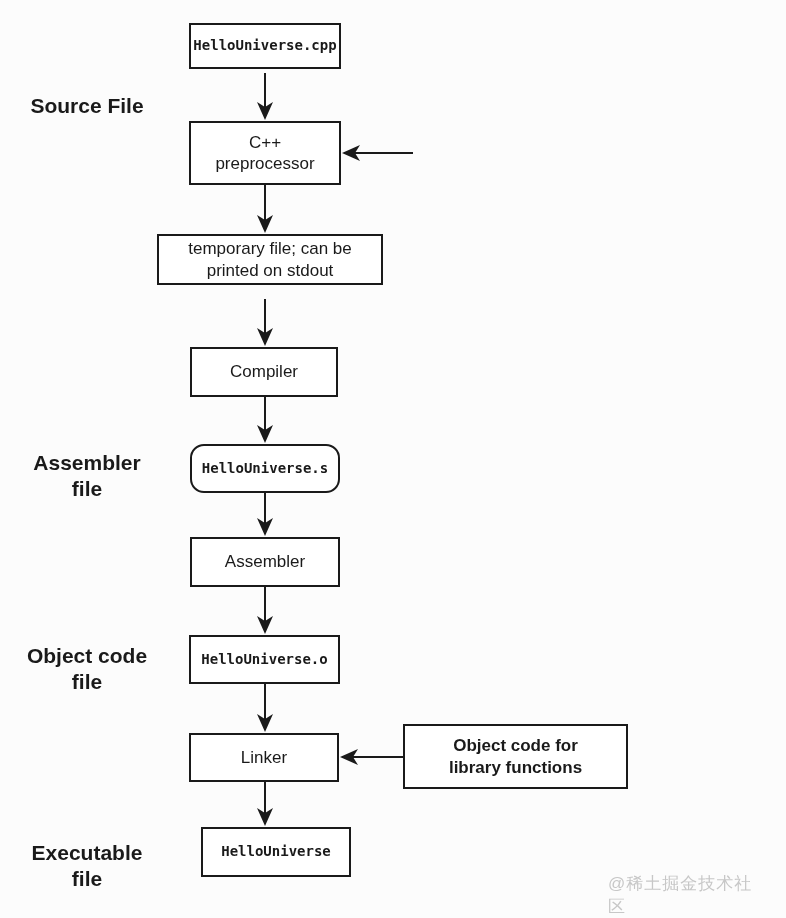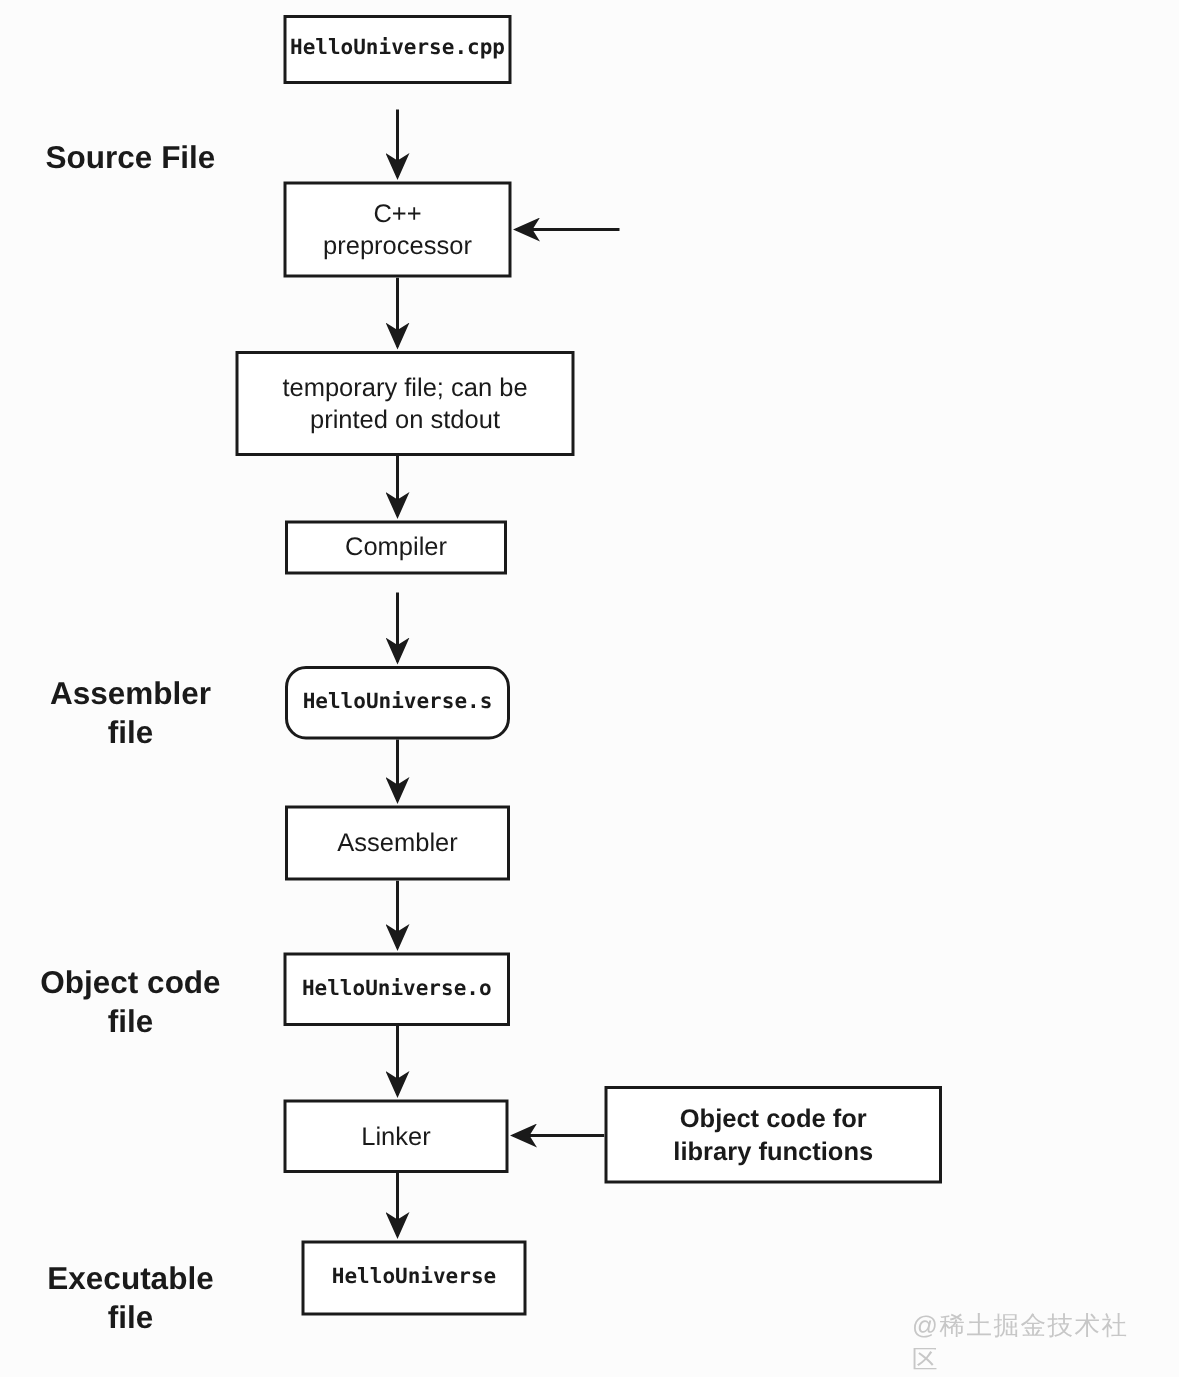--- a/index.html
+++ b/index.html
@@ -94,30 +94,30 @@
   </svg>
 
   <div class="side-label" style="left:7px; top:93px;">Source File</div>
   <div class="side-label" style="left:7px; top:450px;">Assembler
 file</div>
   <div class="side-label" style="left:7px; top:643px;">Object code
 file</div>
   <div class="side-label" style="left:7px; top:840px;">Executable
 file</div>
 
-  <div class="box mono" style="left:189px; top:10px; width:152px; height:46px;">HelloUniverse.cpp</div>
+  <div class="box mono" style="left:189px; top:23px; width:152px; height:46px;">HelloUniverse.cpp</div>
 
   <div class="box sans" style="left:189px; top:121px; width:152px; height:64px;">C++
 preprocessor</div>
 
 
-  <div class="box sans" style="left:157px; top:234px; width:226px; height:70px;">temporary file; can be
+  <div class="box sans" style="left:157px; top:234px; width:226px; height:51px;">temporary file; can be
 printed on stdout</div>
 
-  <div class="box sans" style="left:190px; top:347px; width:148px; height:36px;">Compiler</div>
+  <div class="box sans" style="left:190px; top:347px; width:148px; height:50px;">Compiler</div>
 
   <div class="box mono" style="left:190px; top:444px; width:150px; height:49px;border-radius:14px;">HelloUniverse.s</div>
 
   <div class="box sans" style="left:190px; top:537px; width:150px; height:50px;">Assembler</div>
 
   <div class="box mono" style="left:189px; top:635px; width:151px; height:49px;">HelloUniverse.o</div>
 
   <div class="box sans" style="left:189px; top:733px; width:150px; height:49px;">Linker</div>
 
   <div class="box sans-bold" style="left:403px; top:724px; width:225px; height:65px;">Object code for

